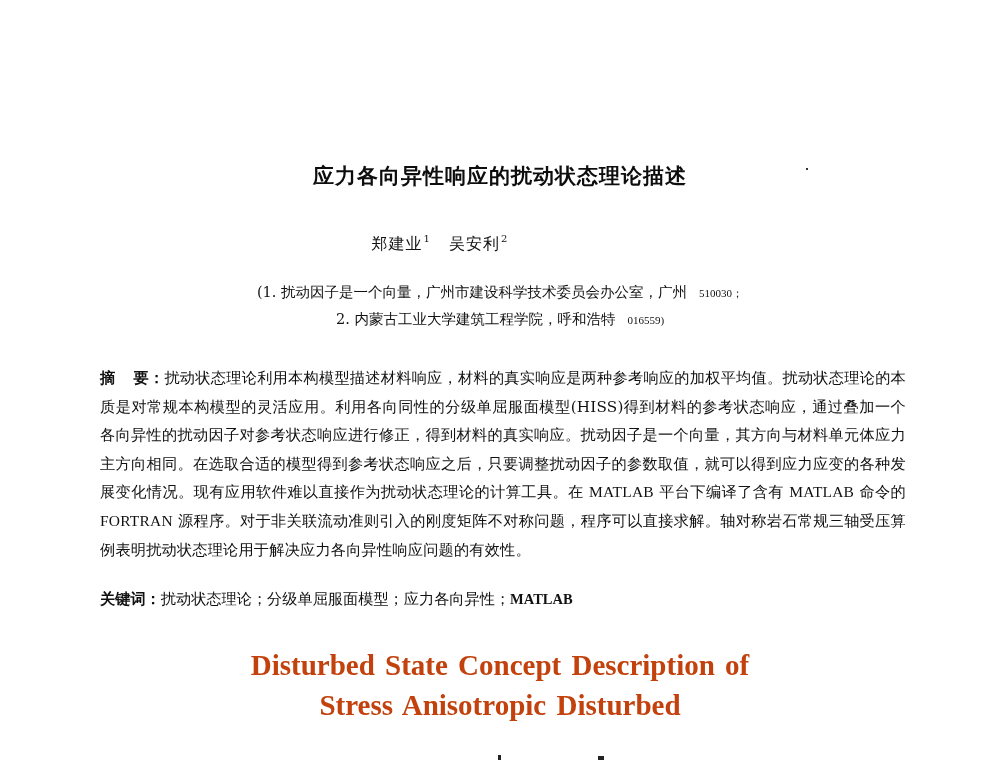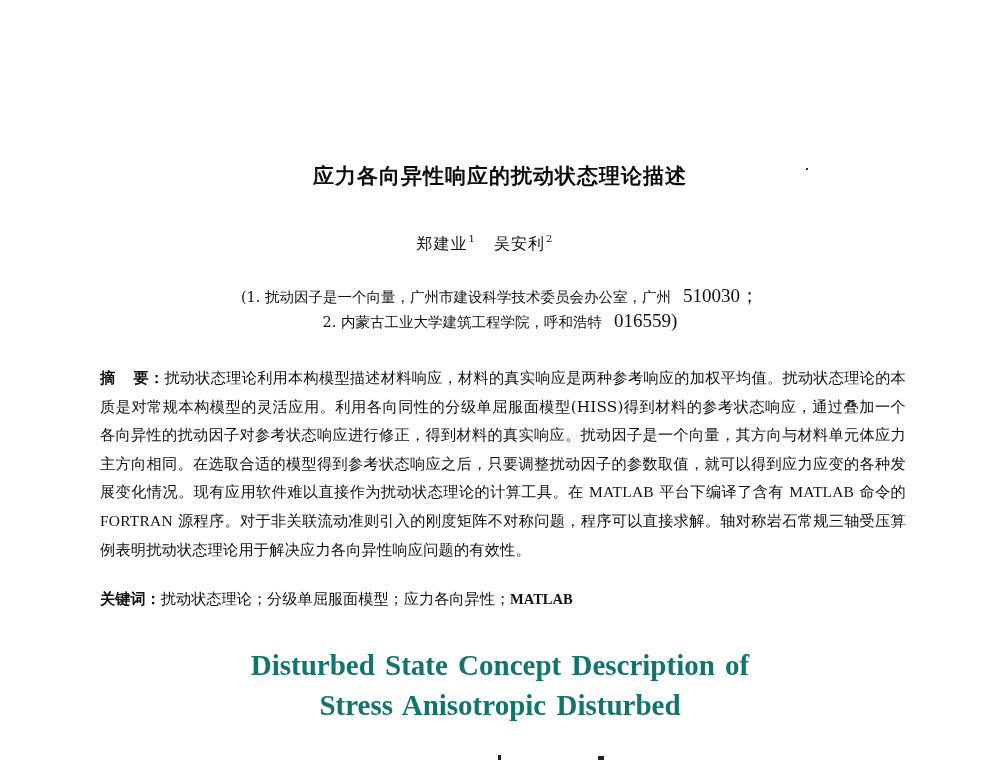--- a/index.html
+++ b/index.html
@@ -43,35 +43,34 @@
     }
     .authors {
       position: absolute;
       left: 0;
       width: 880px;
       top: 233px;
       text-align: center;
       font-size: 16px;
       letter-spacing: 1px;
       font-family: "DejaVu Serif", "Liberation Serif", serif;
-      margin-left: 45px;
     }
     .authors .author { margin: 0 6px; }
     .authors sup { font-size: 10px; vertical-align: 7px; margin-left: 1px; }
     .affil {
       position: absolute;
       left: 0;
       width: 1000px;
       text-align: center;
       font-size: 14.5px;
       font-family: "DejaVu Serif", "Liberation Serif", serif;
     }
     .affil.l1 { top: 283px; padding-right: 4px; }
     .affil.l2 { top: 310px; }
-    .affil .zip { margin-left: 12px; font-family: "Liberation Serif", serif; font-size: 19px; }
+    .affil .zip { margin-left: 12px; font-family: "Liberation Serif", serif; font-size: 11px; }
     .abstract {
       position: absolute;
       left: 100px;
       top: 364px;
       width: 806px;
       font-size: 15.2px;
       line-height: 28.6px;
       text-align: justify;
       text-align-last: left;
       font-family: "DejaVu Serif", "Liberation Serif", serif;
@@ -100,21 +99,21 @@
     .en-title {
       position: absolute;
       left: 0;
       width: 1000px;
       top: 645px;
       text-align: center;
       font-family: "Liberation Serif", serif;
       font-weight: bold;
       font-size: 29px;
       line-height: 40px;
-      color: #0f766e;
+      color: #c2410c;
       word-spacing: 3px;
     }
     .bottom-frag {
       position: absolute;
       top: 755px;
       height: 5px;
       background: #222;
     }
   </style>
 </head>

